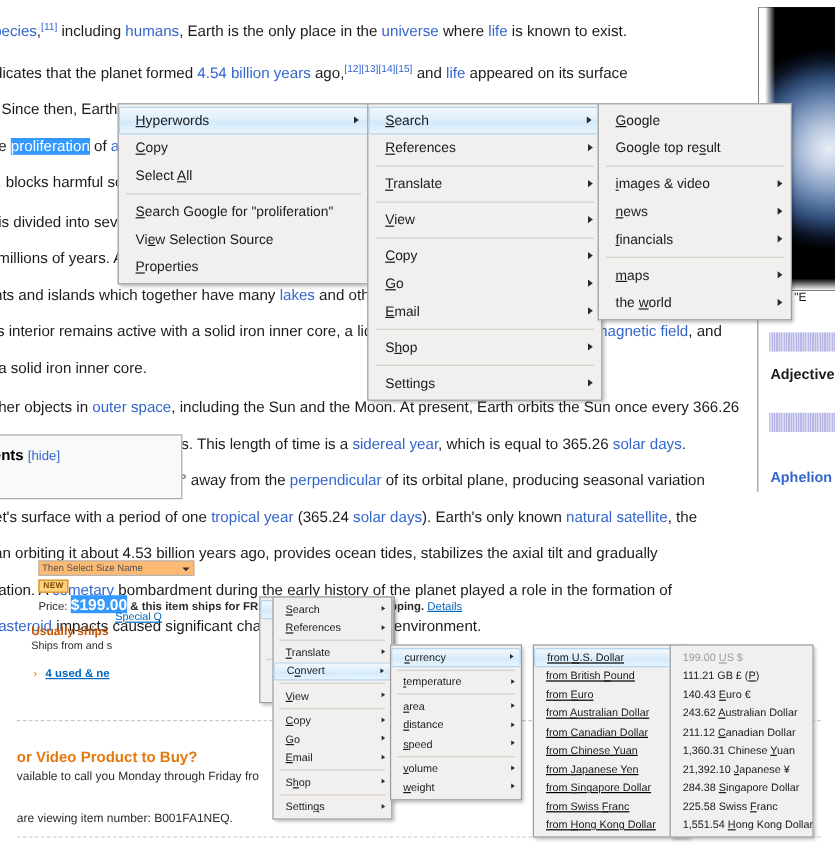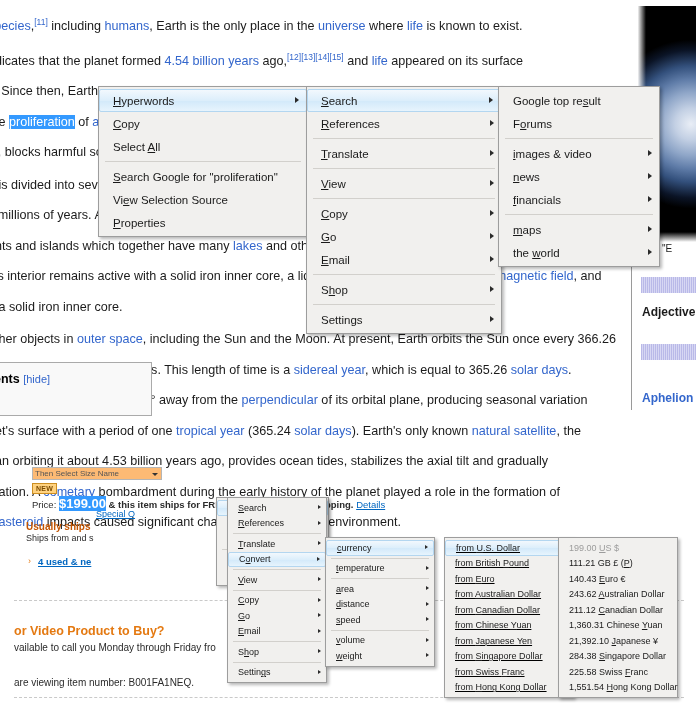--- a/index.html
+++ b/index.html
@@ -294,24 +294,24 @@
         <span class="arrow"></span>
       </div>
       <div class="sep"></div>
       <div class="mi">
         <span class="lbl"><span>Settin<u>g</u>s</span></span>
         <span class="arrow"></span>
       </div>
     </div>
   <div class="menu" id="wiki-menu-3" style="left:498px; top:86px; width:162px;">
       <div class="mi">
+        <span class="lbl"><span><u>G</u>oogle</span></span>
+      </div>
+      <div class="mi">
         <span class="lbl"><span>Google top re<u>s</u>ult</span></span>
-      </div>
-      <div class="mi">
-        <span class="lbl"><span>F<u>o</u>rums</span></span>
       </div>
       <div class="sep"></div>
       <div class="mi">
         <span class="lbl"><span><u>i</u>mages &amp; video</span></span>
         <span class="arrow"></span>
       </div>
       <div class="mi">
         <span class="lbl"><span><u>n</u>ews</span></span>
         <span class="arrow"></span>
       </div>

